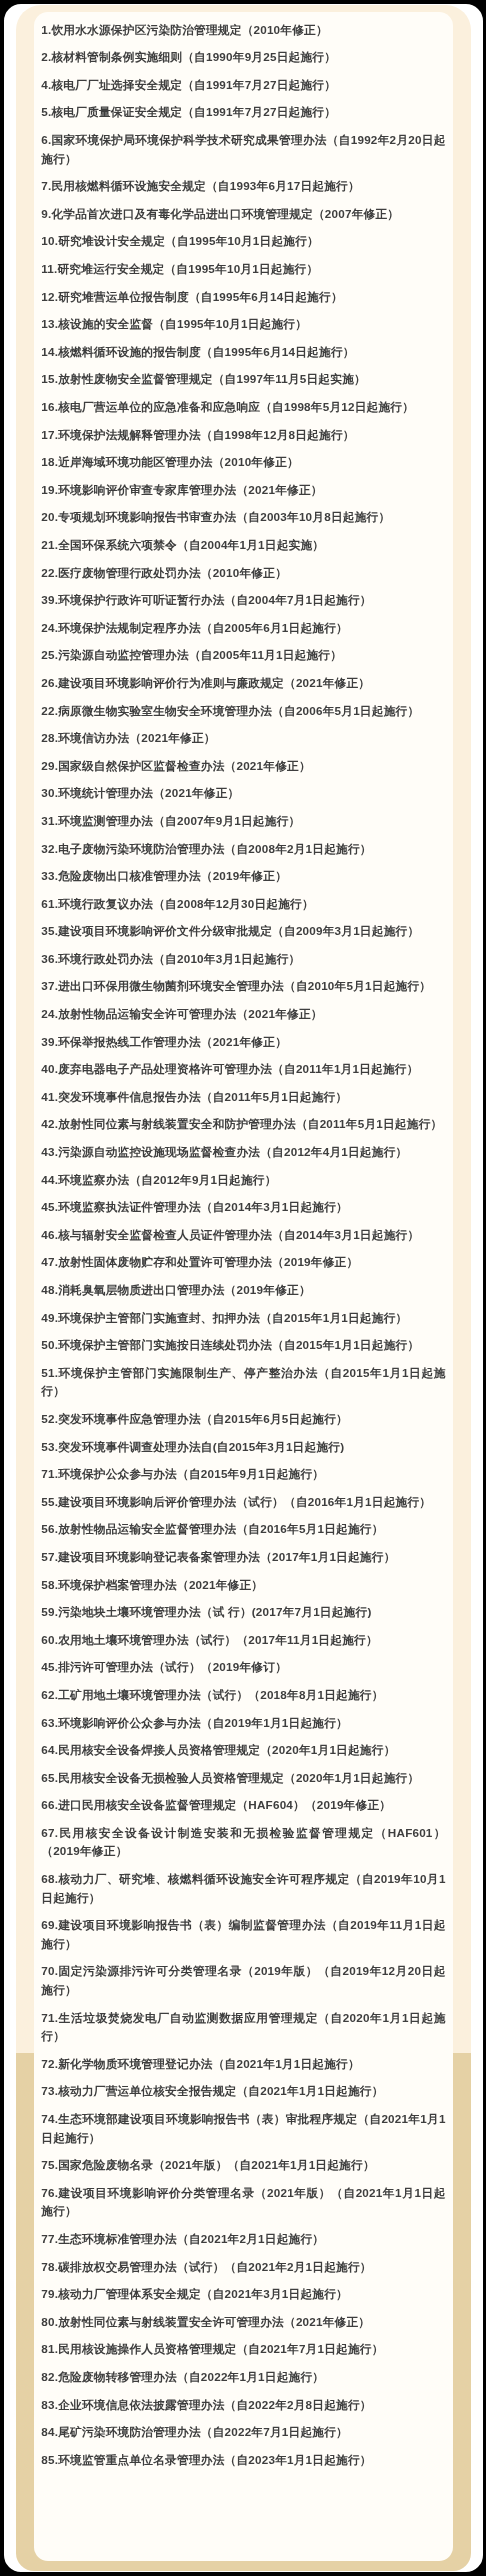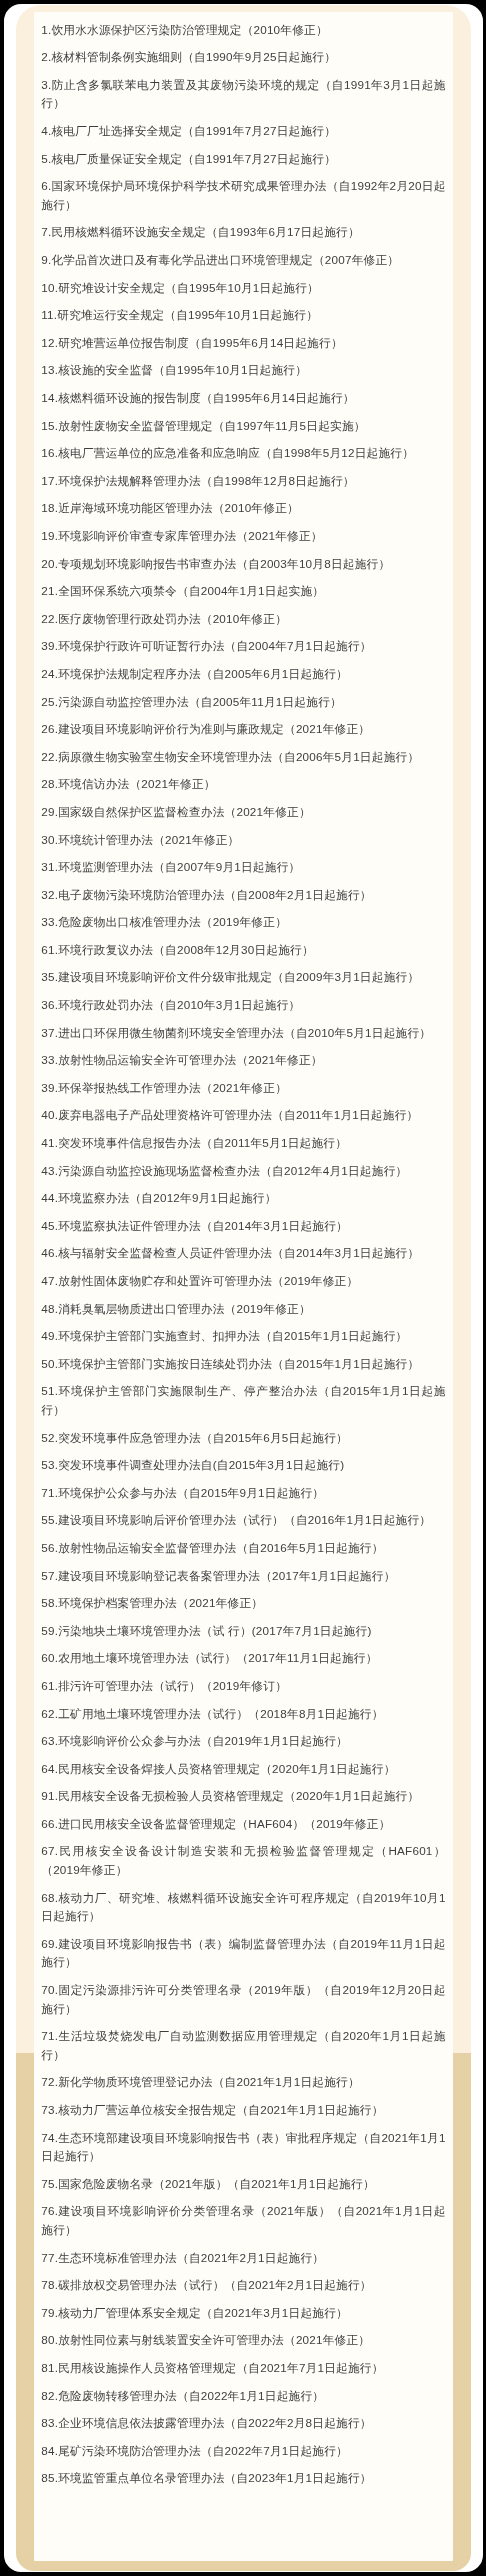--- a/index.html
+++ b/index.html
@@ -44,24 +44,25 @@
     background: #e5d1a5;
   }
   
   .card {
     position: absolute;
     left: 18.6px;
     right: 18.6px;
     top: 7px;
     bottom: 9.7px;
     background: #fffdf8;
-    border-radius: 1px;
+    border-radius: 14px;
     box-sizing: border-box;
     padding: 8.3px 7px 7px 7px;
     overflow: hidden;
+    font-weight: bold;
   }
   .reg-list {
     margin: 0;
     padding: 0;
   }
   .reg-item {
     font-size: 11.7px;
     line-height: 18.6px;
     letter-spacing: 0.2px;
     color: #3e3e3e;
@@ -76,21 +77,20 @@
 <body>
 
 <div class="frame" style="border-color: rgb(0, 0, 0); background: rgb(255, 255, 255);">
   <div class="panel">
     <div class="band band-top" style="background: rgb(251, 240, 221);"></div>
     <div class="band band-bottom" style="background: rgb(229, 209, 165);"></div>
     <div class="card" style="background: rgb(255, 253, 248);">
       <div class="reg-list" style="color: rgb(62, 62, 62);">
           <div class="reg-item">1.饮用水水源保护区污染防治管理规定（2010年修正）</div>
           <div class="reg-item">2.核材料管制条例实施细则（自1990年9月25日起施行）</div>
-          <div class="reg-item">3.防止含多氯联苯电力装置及其废物污染环境的规定（自1991年3月1日起施行）</div>
           <div class="reg-item">4.核电厂厂址选择安全规定（自1991年7月27日起施行）</div>
           <div class="reg-item">5.核电厂质量保证安全规定（自1991年7月27日起施行）</div>
           <div class="reg-item">6.国家环境保护局环境保护科学技术研究成果管理办法（自1992年2月20日起施行）</div>
           <div class="reg-item">7.民用核燃料循环设施安全规定（自1993年6月17日起施行）</div>
           <div class="reg-item">9.化学品首次进口及有毒化学品进出口环境管理规定（2007年修正）</div>
           <div class="reg-item">10.研究堆设计安全规定（自1995年10月1日起施行）</div>
           <div class="reg-item">11.研究堆运行安全规定（自1995年10月1日起施行）</div>
           <div class="reg-item">12.研究堆营运单位报告制度（自1995年6月14日起施行）</div>
           <div class="reg-item">13.核设施的安全监督（自1995年10月1日起施行）</div>
           <div class="reg-item">14.核燃料循环设施的报告制度（自1995年6月14日起施行）</div>
@@ -110,47 +110,48 @@
           <div class="reg-item">28.环境信访办法（2021年修正）</div>
           <div class="reg-item">29.国家级自然保护区监督检查办法（2021年修正）</div>
           <div class="reg-item">30.环境统计管理办法（2021年修正）</div>
           <div class="reg-item">31.环境监测管理办法（自2007年9月1日起施行）</div>
           <div class="reg-item">32.电子废物污染环境防治管理办法（自2008年2月1日起施行）</div>
           <div class="reg-item">33.危险废物出口核准管理办法（2019年修正）</div>
           <div class="reg-item">61.环境行政复议办法（自2008年12月30日起施行）</div>
           <div class="reg-item">35.建设项目环境影响评价文件分级审批规定（自2009年3月1日起施行）</div>
           <div class="reg-item">36.环境行政处罚办法（自2010年3月1日起施行）</div>
           <div class="reg-item">37.进出口环保用微生物菌剂环境安全管理办法（自2010年5月1日起施行）</div>
-          <div class="reg-item">33.放射性物品运输安全许可管理办法（2021年修正）</div>
+          <div class="reg-item">24.放射性物品运输安全许可管理办法（2021年修正）</div>
           <div class="reg-item">39.环保举报热线工作管理办法（2021年修正）</div>
           <div class="reg-item">40.废弃电器电子产品处理资格许可管理办法（自2011年1月1日起施行）</div>
           <div class="reg-item">41.突发环境事件信息报告办法（自2011年5月1日起施行）</div>
+          <div class="reg-item">42.放射性同位素与射线装置安全和防护管理办法（自2011年5月1日起施行）</div>
           <div class="reg-item">43.污染源自动监控设施现场监督检查办法（自2012年4月1日起施行）</div>
           <div class="reg-item">44.环境监察办法（自2012年9月1日起施行）</div>
           <div class="reg-item">45.环境监察执法证件管理办法（自2014年3月1日起施行）</div>
           <div class="reg-item">46.核与辐射安全监督检查人员证件管理办法（自2014年3月1日起施行）</div>
           <div class="reg-item">47.放射性固体废物贮存和处置许可管理办法（2019年修正）</div>
           <div class="reg-item">48.消耗臭氧层物质进出口管理办法（2019年修正）</div>
           <div class="reg-item">49.环境保护主管部门实施查封、扣押办法（自2015年1月1日起施行）</div>
           <div class="reg-item">50.环境保护主管部门实施按日连续处罚办法（自2015年1月1日起施行）</div>
           <div class="reg-item">51.环境保护主管部门实施限制生产、停产整治办法（自2015年1月1日起施行）</div>
           <div class="reg-item">52.突发环境事件应急管理办法（自2015年6月5日起施行）</div>
           <div class="reg-item">53.突发环境事件调查处理办法自(自2015年3月1日起施行)</div>
           <div class="reg-item">71.环境保护公众参与办法（自2015年9月1日起施行）</div>
           <div class="reg-item">55.建设项目环境影响后评价管理办法（试行）（自2016年1月1日起施行）</div>
           <div class="reg-item">56.放射性物品运输安全监督管理办法（自2016年5月1日起施行）</div>
           <div class="reg-item">57.建设项目环境影响登记表备案管理办法（2017年1月1日起施行）</div>
           <div class="reg-item">58.环境保护档案管理办法（2021年修正）</div>
           <div class="reg-item">59.污染地块土壤环境管理办法（试 行）(2017年7月1日起施行)</div>
           <div class="reg-item">60.农用地土壤环境管理办法（试行）（2017年11月1日起施行）</div>
-          <div class="reg-item">61.排污许可管理办法（试行）（2019年修订）</div>
+          <div class="reg-item">45.排污许可管理办法（试行）（2019年修订）</div>
           <div class="reg-item">62.工矿用地土壤环境管理办法（试行）（2018年8月1日起施行）</div>
           <div class="reg-item">63.环境影响评价公众参与办法（自2019年1月1日起施行）</div>
           <div class="reg-item">64.民用核安全设备焊接人员资格管理规定（2020年1月1日起施行）</div>
-          <div class="reg-item">91.民用核安全设备无损检验人员资格管理规定（2020年1月1日起施行）</div>
+          <div class="reg-item">65.民用核安全设备无损检验人员资格管理规定（2020年1月1日起施行）</div>
           <div class="reg-item">66.进口民用核安全设备监督管理规定（HAF604）（2019年修正）</div>
           <div class="reg-item">67.民用核安全设备设计制造安装和无损检验监督管理规定（HAF601）（2019年修正）</div>
           <div class="reg-item">68.核动力厂、研究堆、核燃料循环设施安全许可程序规定（自2019年10月1日起施行）</div>
           <div class="reg-item">69.建设项目环境影响报告书（表）编制监督管理办法（自2019年11月1日起施行）</div>
           <div class="reg-item">70.固定污染源排污许可分类管理名录（2019年版）（自2019年12月20日起施行）</div>
           <div class="reg-item">71.生活垃圾焚烧发电厂自动监测数据应用管理规定（自2020年1月1日起施行）</div>
           <div class="reg-item">72.新化学物质环境管理登记办法（自2021年1月1日起施行）</div>
           <div class="reg-item">73.核动力厂营运单位核安全报告规定（自2021年1月1日起施行）</div>
           <div class="reg-item">74.生态环境部建设项目环境影响报告书（表）审批程序规定（自2021年1月1日起施行）</div>
           <div class="reg-item">75.国家危险废物名录（2021年版）（自2021年1月1日起施行）</div>

